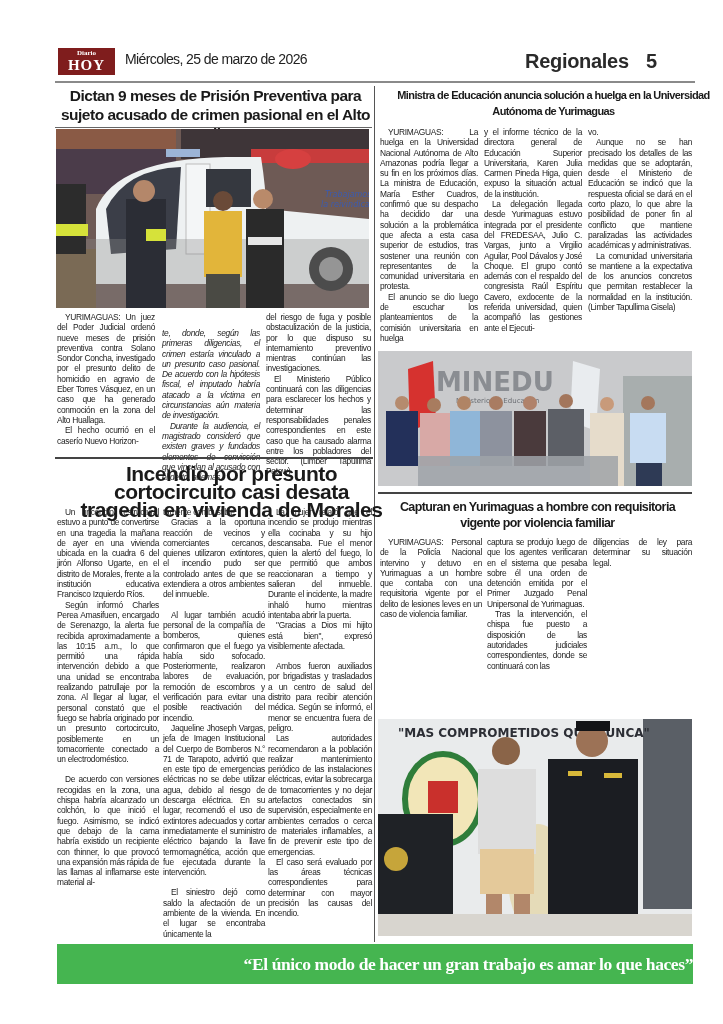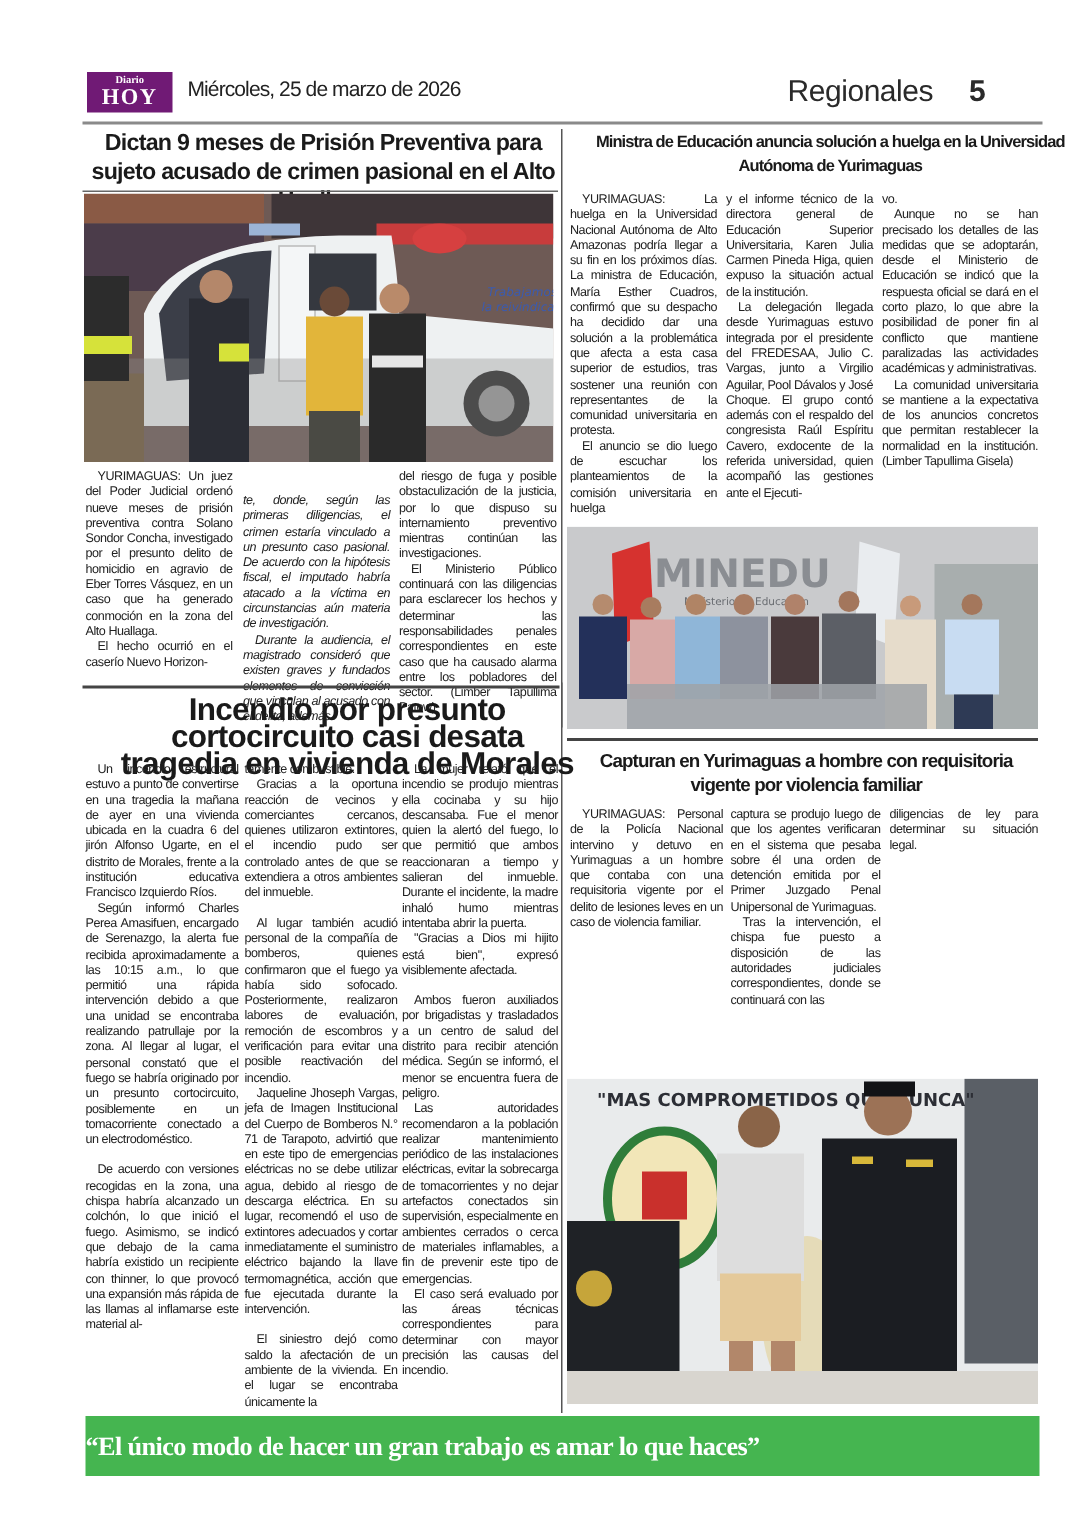--- a/index.html
+++ b/index.html
@@ -1,43 +1,43 @@
 <!DOCTYPE html>
 <html><head>
 <meta charset="utf-8">
 <style>
   html, body { margin: 0; padding: 0; background: #ffffff; }
   body { width: 723px; height: 1024px; position: relative; overflow: hidden; font-family: "Liberation Sans", sans-serif; color: #1a1a1a; }
   .abs { position: absolute; }
 
   
-  .logo { left: 58px; top: 48px; width: 57px; height: 27px; background: #701a75; color: #fff; text-align: center; }
+  .logo { left: 58px; top: 48px; width: 57px; height: 27px; background: #7f1d1d; color: #fff; text-align: center; }
   .logo .small { font-size: 7px; font-weight: bold; line-height: 9px; display: block; padding-top: 1px; font-family: "Liberation Serif", serif; }
   .logo .big { font-size: 15px; font-weight: bold; line-height: 15px; display: block; font-family: "Liberation Serif", serif; letter-spacing: 1px; }
   .date { left: 125px; top: 51px; font-size: 14px; letter-spacing: -0.6px; color: #222; }
-  .section { left: 525px; top: 50px; font-size: 20px; font-weight: normal; color: #2a2a2a; letter-spacing: -0.3px; }
+  .section { left: 525px; top: 50px; font-size: 20px; font-weight: bold; color: #2a2a2a; letter-spacing: -0.3px; }
   .pageno { left: 646px; top: 50px; font-size: 20px; font-weight: bold; color: #2a2a2a; }
   .hr-top { left: 55px; top: 81px; width: 640px; height: 2px; background: #8a8a8a; }
 
   .vline { background: #555; width: 1px; }
   .hline { background: #444; height: 2px; }
 
   h2 { margin: 0; font-weight: bold; text-align: center; letter-spacing: -0.5px; color: #1a1a1a; }
   .h-left1 { left: 58px; top: 86px; width: 315px; font-size: 15.5px; line-height: 19px; }
   .h-right1 { left: 396px; top: 87px; width: 315px; font-size: 11px; line-height: 16px; letter-spacing: -0.6px; }
   .h-left2 { left: 74px; top: 465px; width: 315px; font-size: 21px; line-height: 18px; }
   .h-right2 { left: 380px; top: 499px; width: 315px; font-size: 12.5px; line-height: 16px; letter-spacing: -0.6px; }
 
   .photo { overflow: hidden; }
   .col { font-size: 8.4px; line-height: 10.3px; text-align: justify; letter-spacing: -0.3px; color: #222; }
   .col p { margin: 0; text-indent: 8px; }
   .col p.gap { margin-top: 10px; }
   .col p.noind { text-indent: 0; }
 
-  .quote-bar { left: 57px; top: 944px; width: 636px; height: 40px; background: #45b550; color: #fff; font-family: "Liberation Serif", serif; font-weight: bold; font-size: 17.5px; line-height: 40px; text-align: left; letter-spacing: -0.4px; }
+  .quote-bar { left: 57px; top: 944px; width: 636px; height: 40px; background: #45b550; color: #fff; font-family: "Liberation Serif", serif; font-weight: bold; font-size: 17.5px; line-height: 40px; text-align: right; letter-spacing: -0.4px; }
 </style>
 </head>
 <body>
 
 <div class="abs logo">
   <span class="small">Diario</span>
   <span class="big">HOY</span>
 </div>
 <div class="abs date">Miércoles, 25 de marzo de  2026</div>
 <div class="abs section">Regionales</div>

